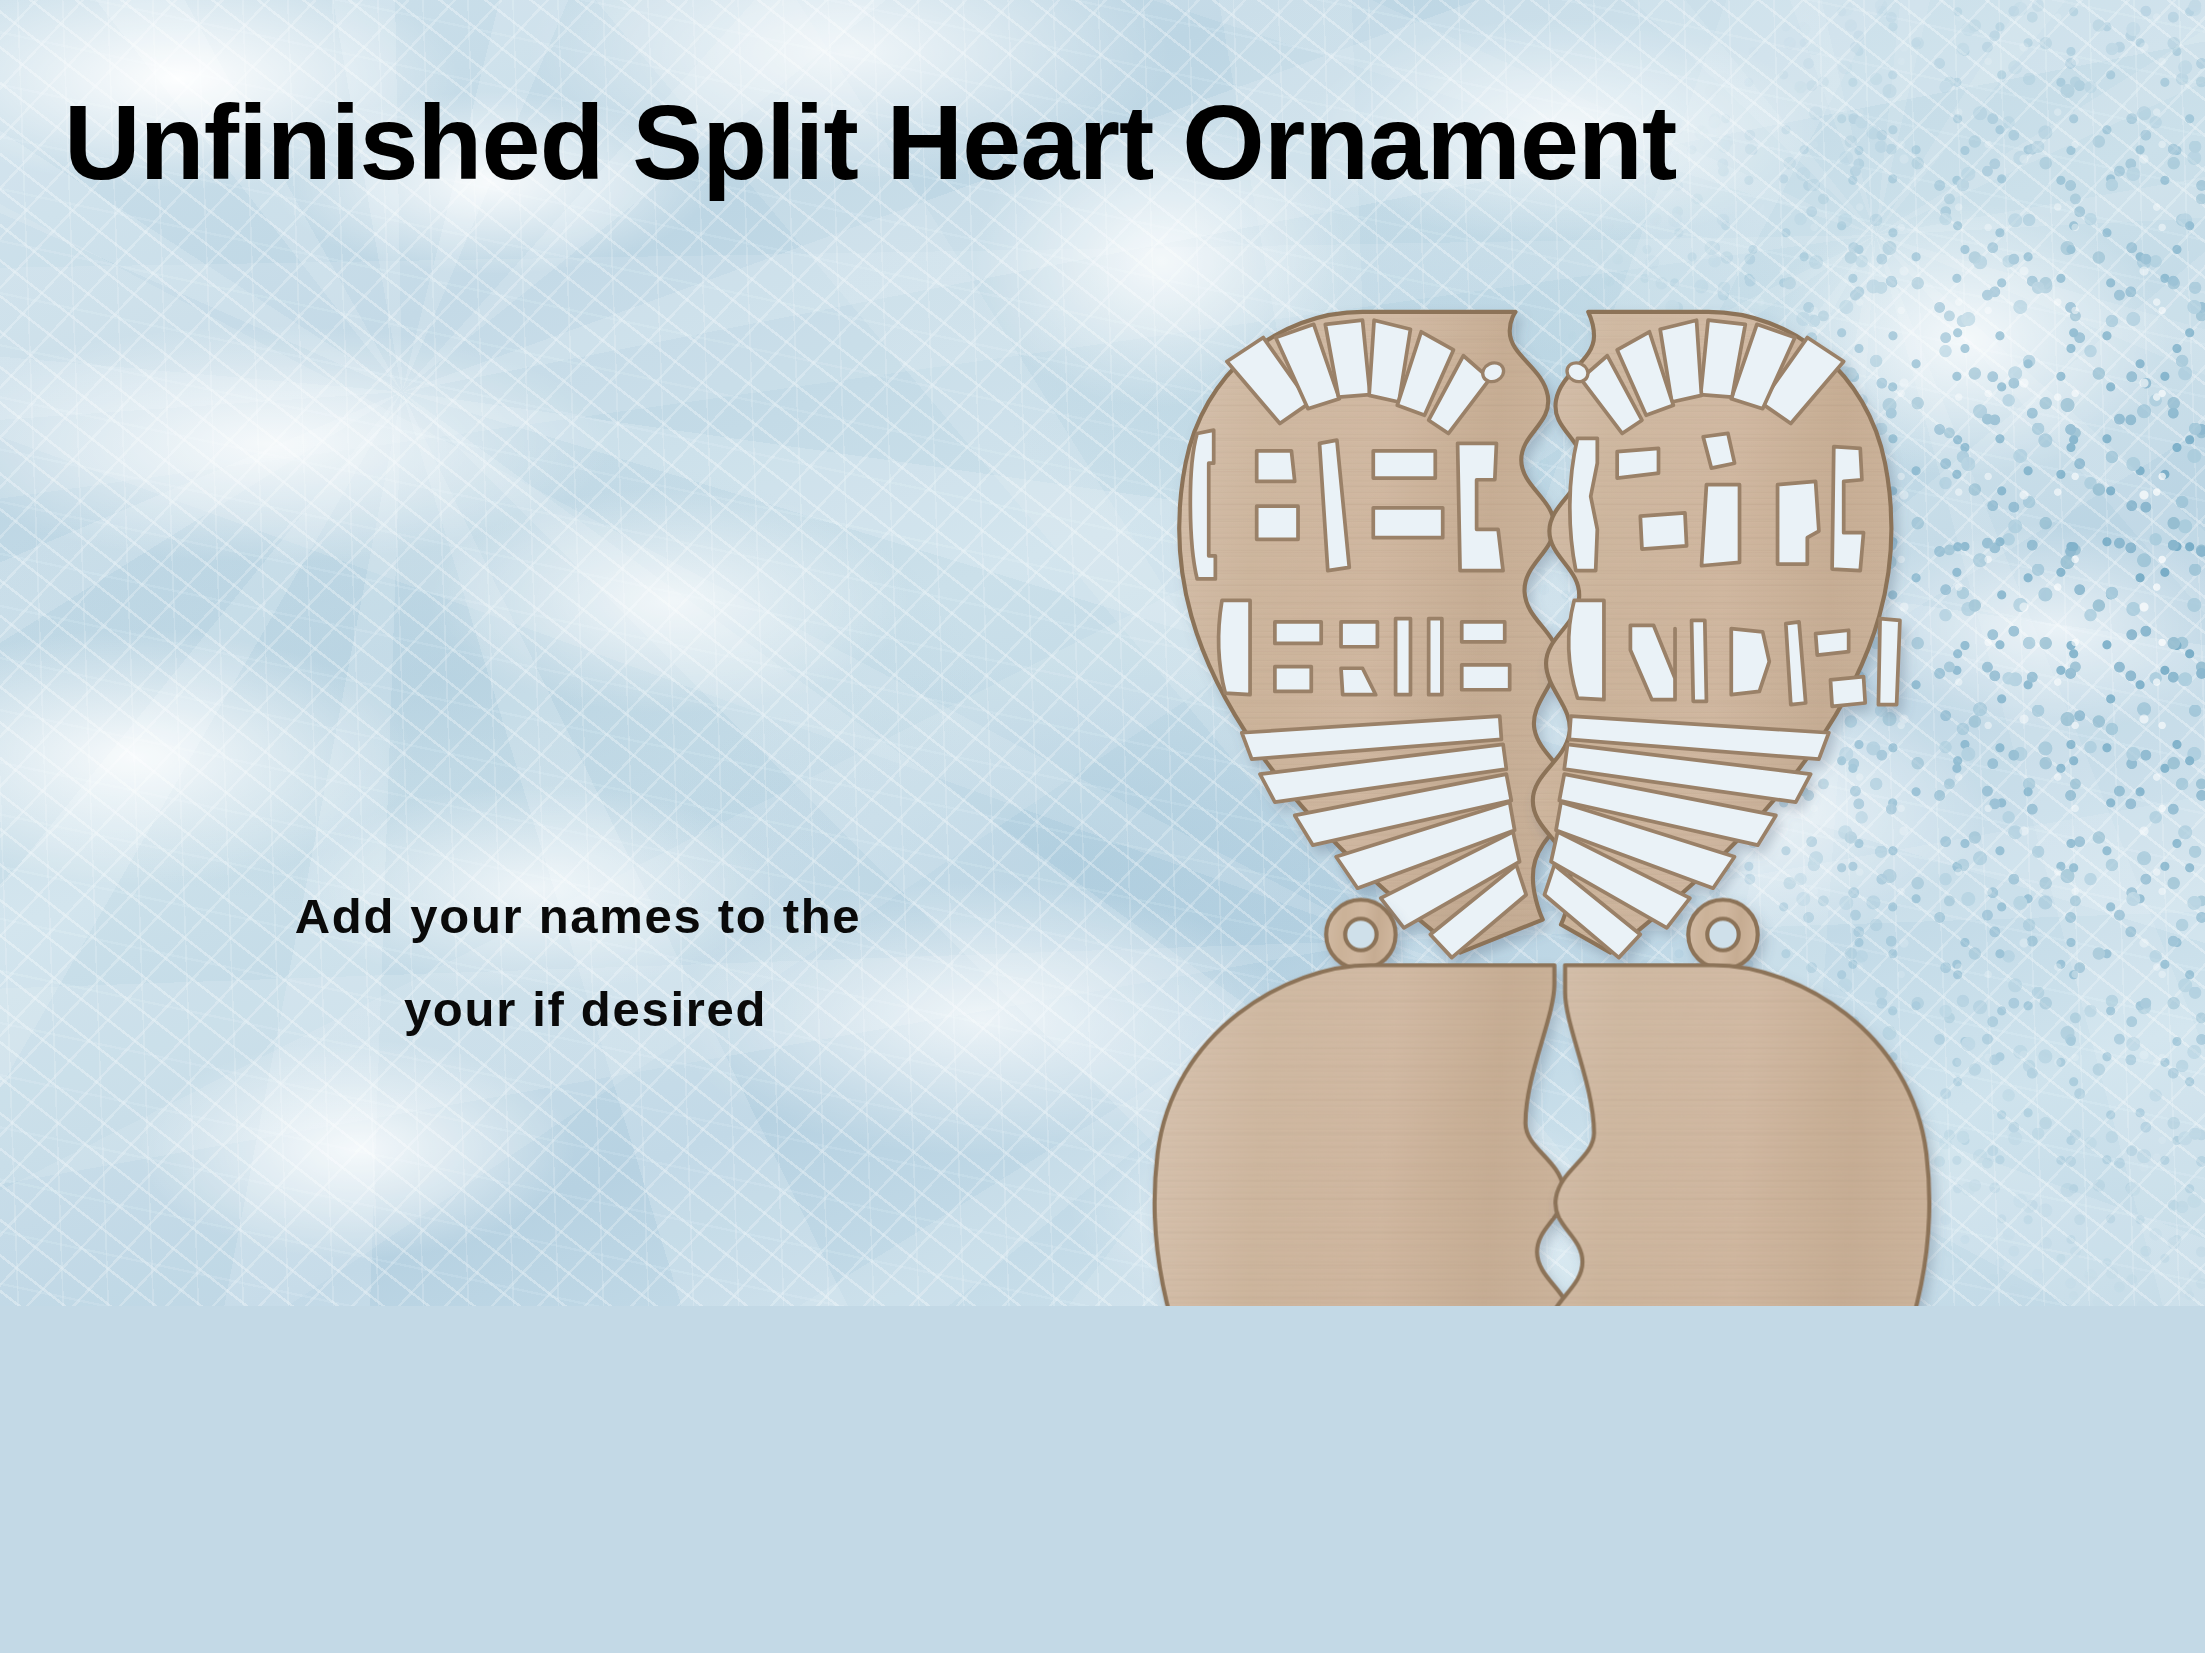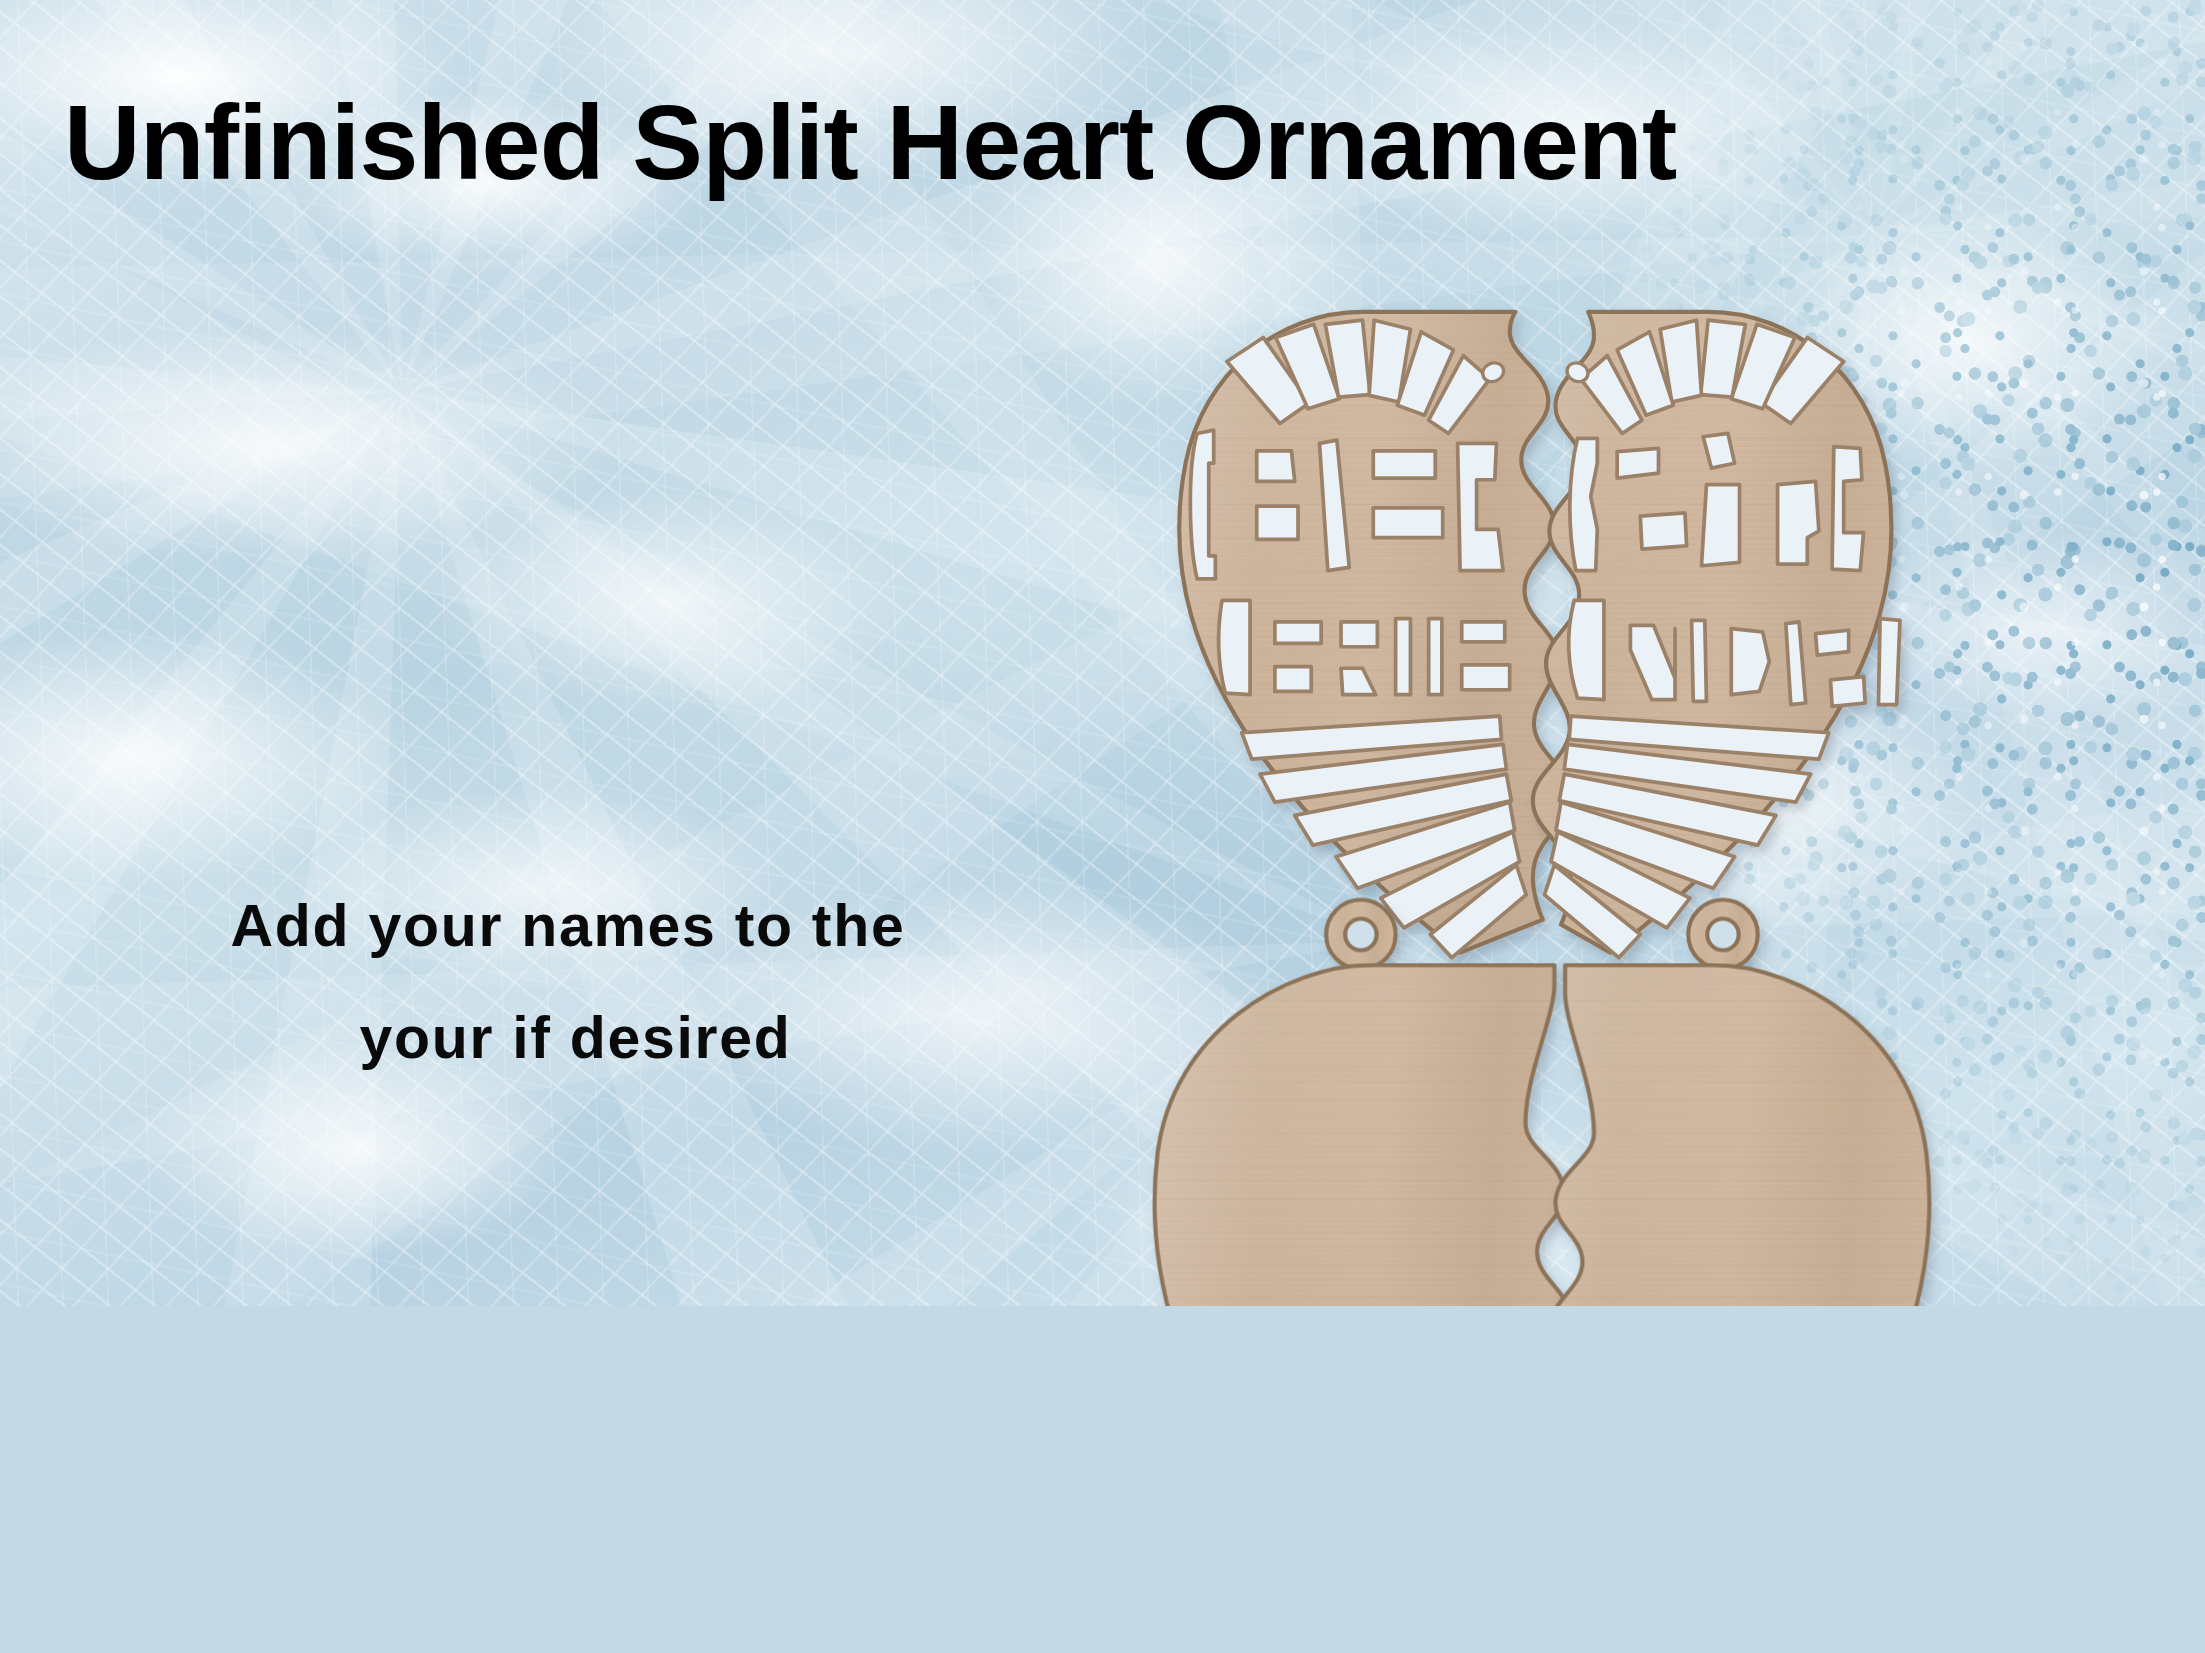--- a/index.html
+++ b/index.html
@@ -99,22 +99,22 @@
   }
 
   
   #title{
     position:absolute;left:64px;top:89px;
     font-size:106px;font-weight:bold;color:#000;
     letter-spacing:-0.8px;white-space:nowrap;line-height:1;
     font-family:"Liberation Sans", sans-serif;
   }
   #subtitle{
-    position:absolute;left:80px;top:870px;width:976px;
-    font-size:59px;font-weight:bold;color:#0a0a0a;
+    position:absolute;left:90px;top:870px;width:976px;
+    font-size:49px;font-weight:bold;color:#0a0a0a;
     line-height:1.9;letter-spacing:1.7px;text-align:center;
     font-family:"Liberation Sans", sans-serif;
   }
   #subtitle .line{display:block;}
   #subtitle .line.l2{padding-left:15px;}
 
   
   #ornaments{position:absolute;left:0;top:0;width:2205px;height:1654px;}
   #ornaments svg{display:block;width:2205px;height:1654px;}
 </style>

